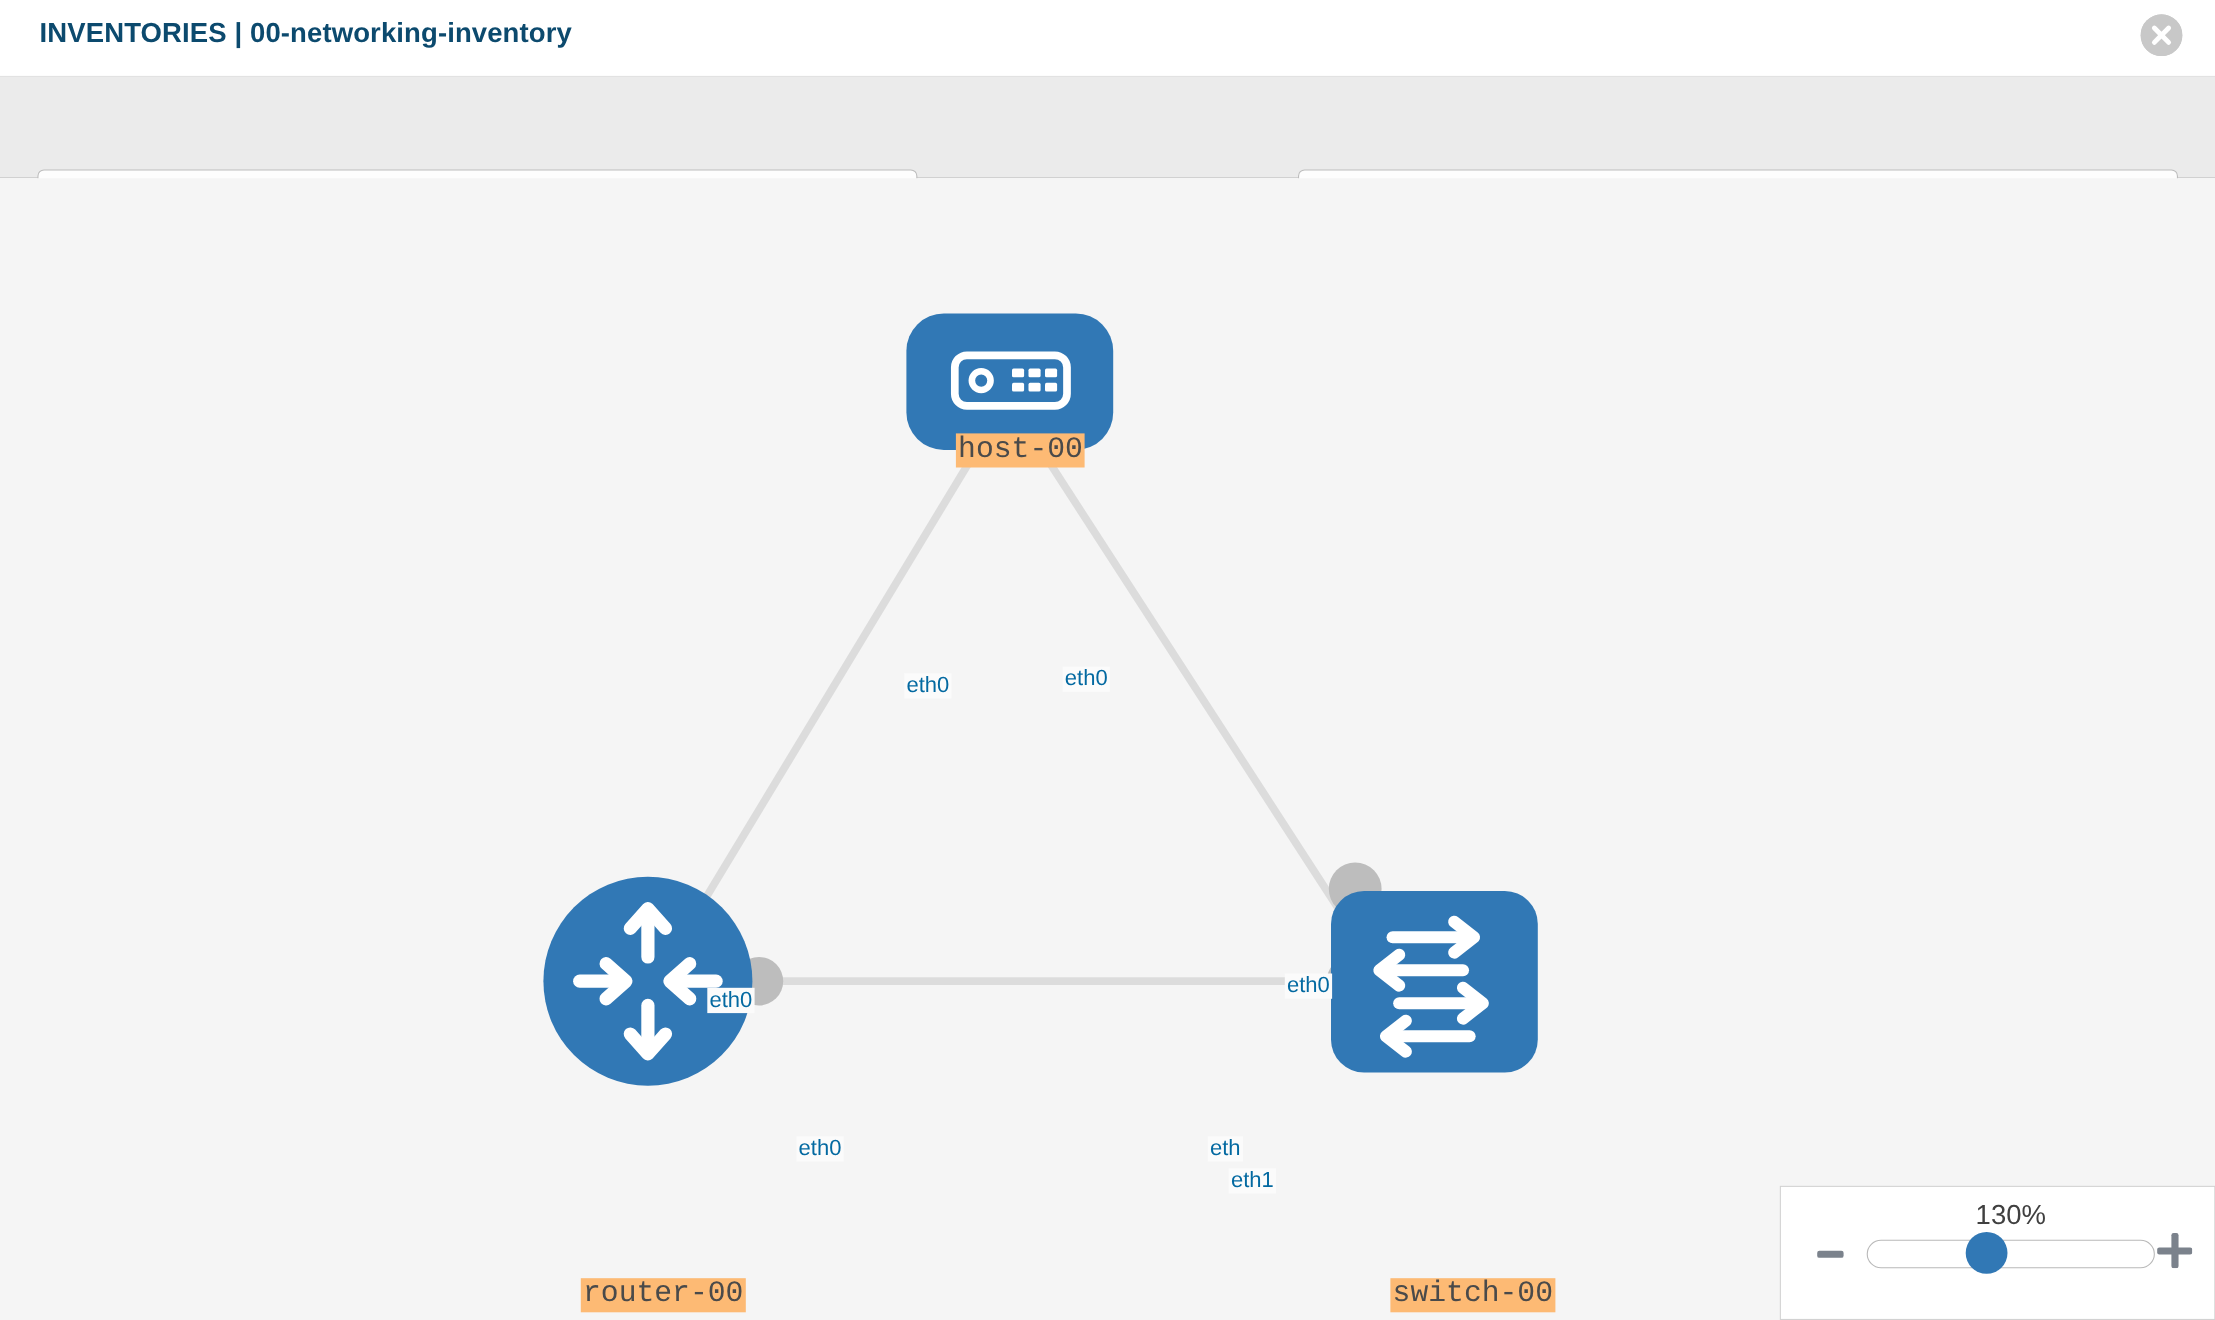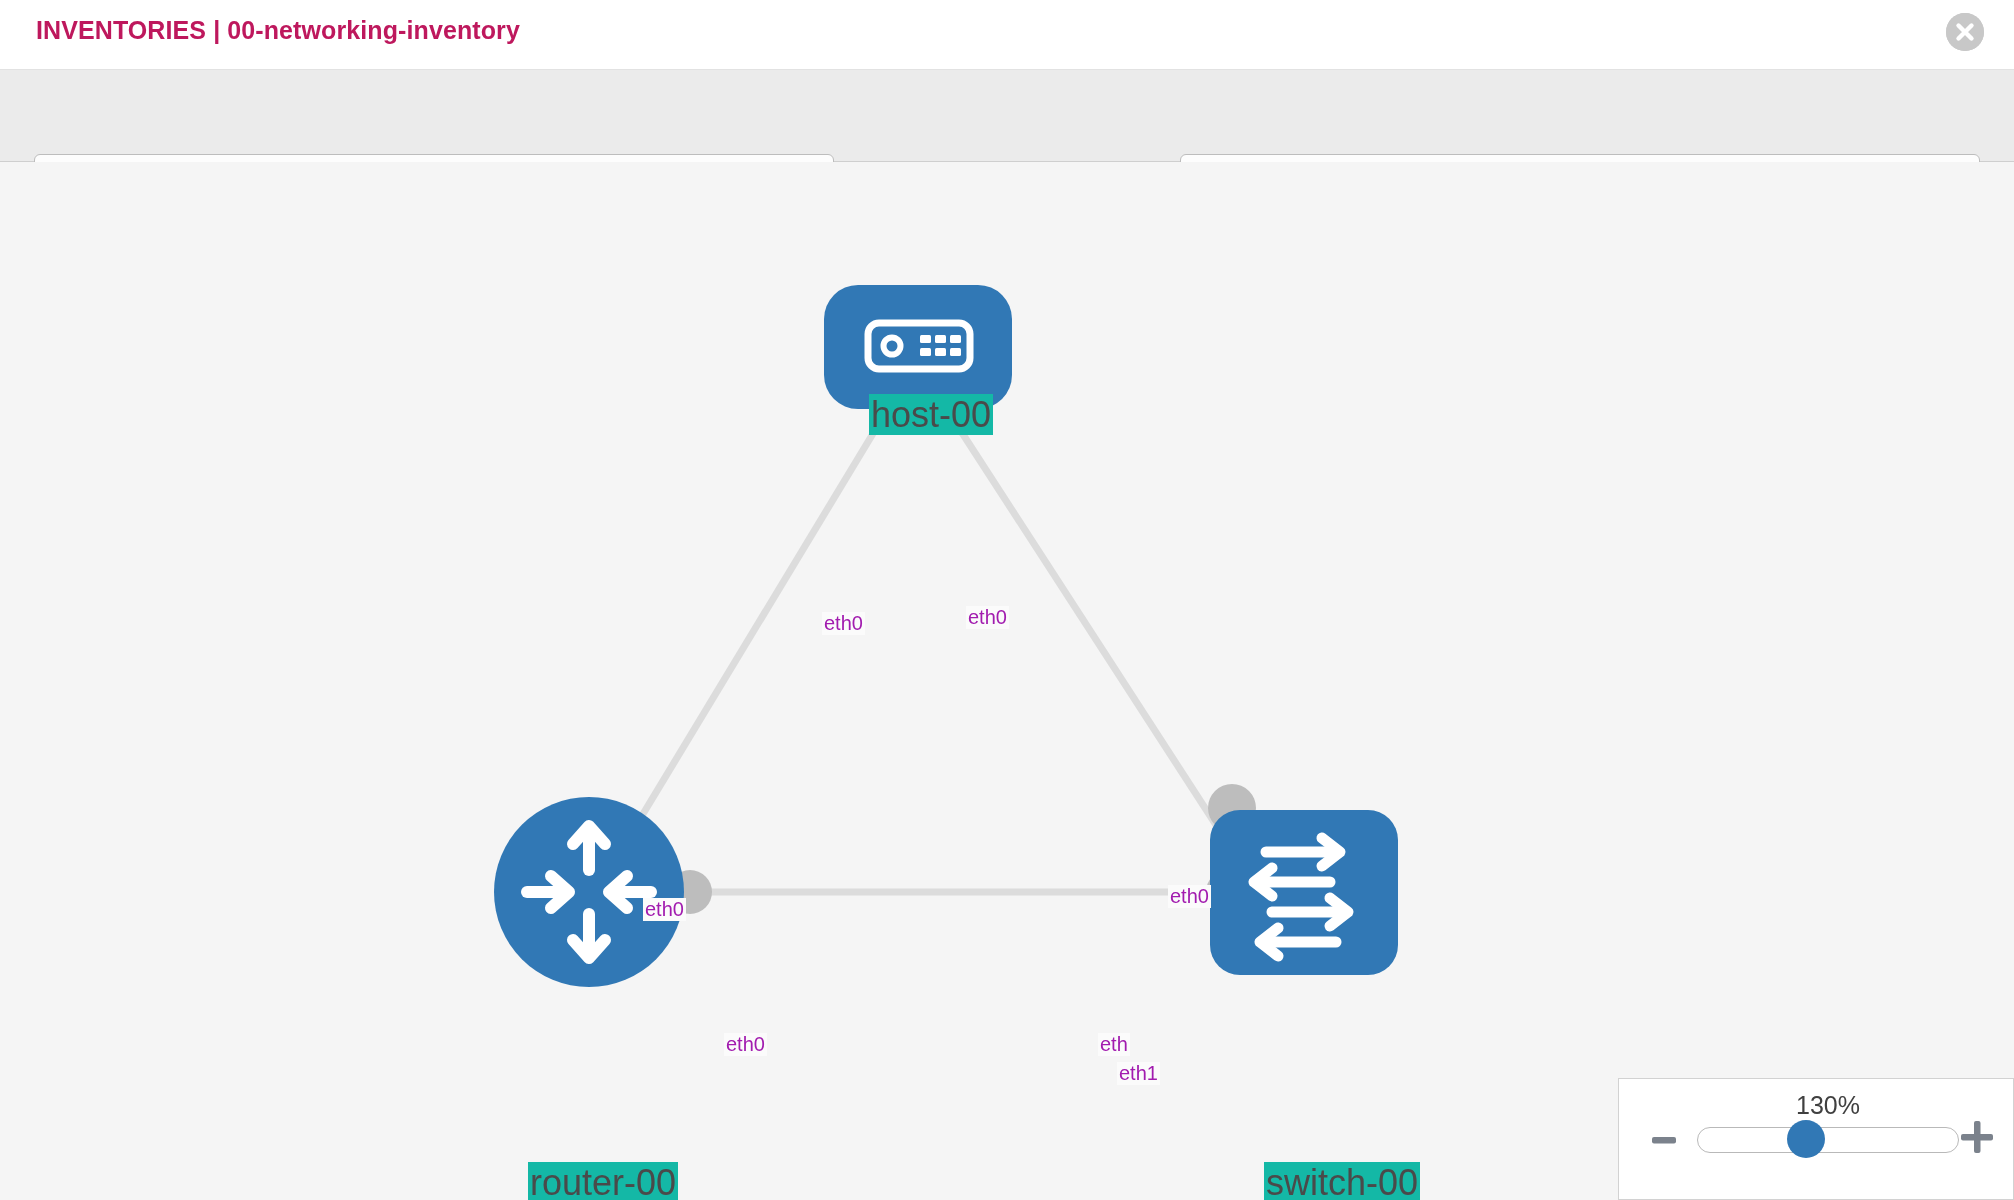--- a/index.html
+++ b/index.html
@@ -18,21 +18,21 @@
     left: 0; top: 0;
     width: 2014px; height: 70px;
     background: #ffffff;
     border-bottom: 1px solid #e2e2e2;
   }
   .page-title {
     position: absolute;
     left: 36px; top: 16px;
     font-size: 25px;
     font-weight: bold;
-    color: #be185d;
+    color: #0c4a6e;
     letter-spacing: 0.1px;
     white-space: nowrap;
   }
   .close-btn {
     position: absolute;
     right: 30px; top: 13px;
     width: 38px; height: 38px;
     border-radius: 50%;
     background: #c8c8c8;
     cursor: pointer;
@@ -114,31 +114,32 @@
   }
   .topology-svg {
     position: absolute;
     left: 0; top: 0;
     width: 2014px; height: 1038px;
   }
 
   
   .node-label {
     position: absolute;
-    font-size: 36px;
+    font-size: 27px;
     color: #4a4a4a;
-    background: #14b8a6;
+    background: #fdba74;
     white-space: nowrap;
     padding: 0 2px;
     line-height: 1.15;
+    font-family: Liberation Mono, monospace;
   }
   .iface-label {
     position: absolute;
     font-size: 20px;
-    color: #a21caf;
+    color: #0369a1;
     background: #fbfbfb;
     white-space: nowrap;
     padding: 0 2px;
     line-height: 1.15;
   }
 
   
   .zoom-widget {
     position: absolute;
     left: 1618px; top: 1078px;

